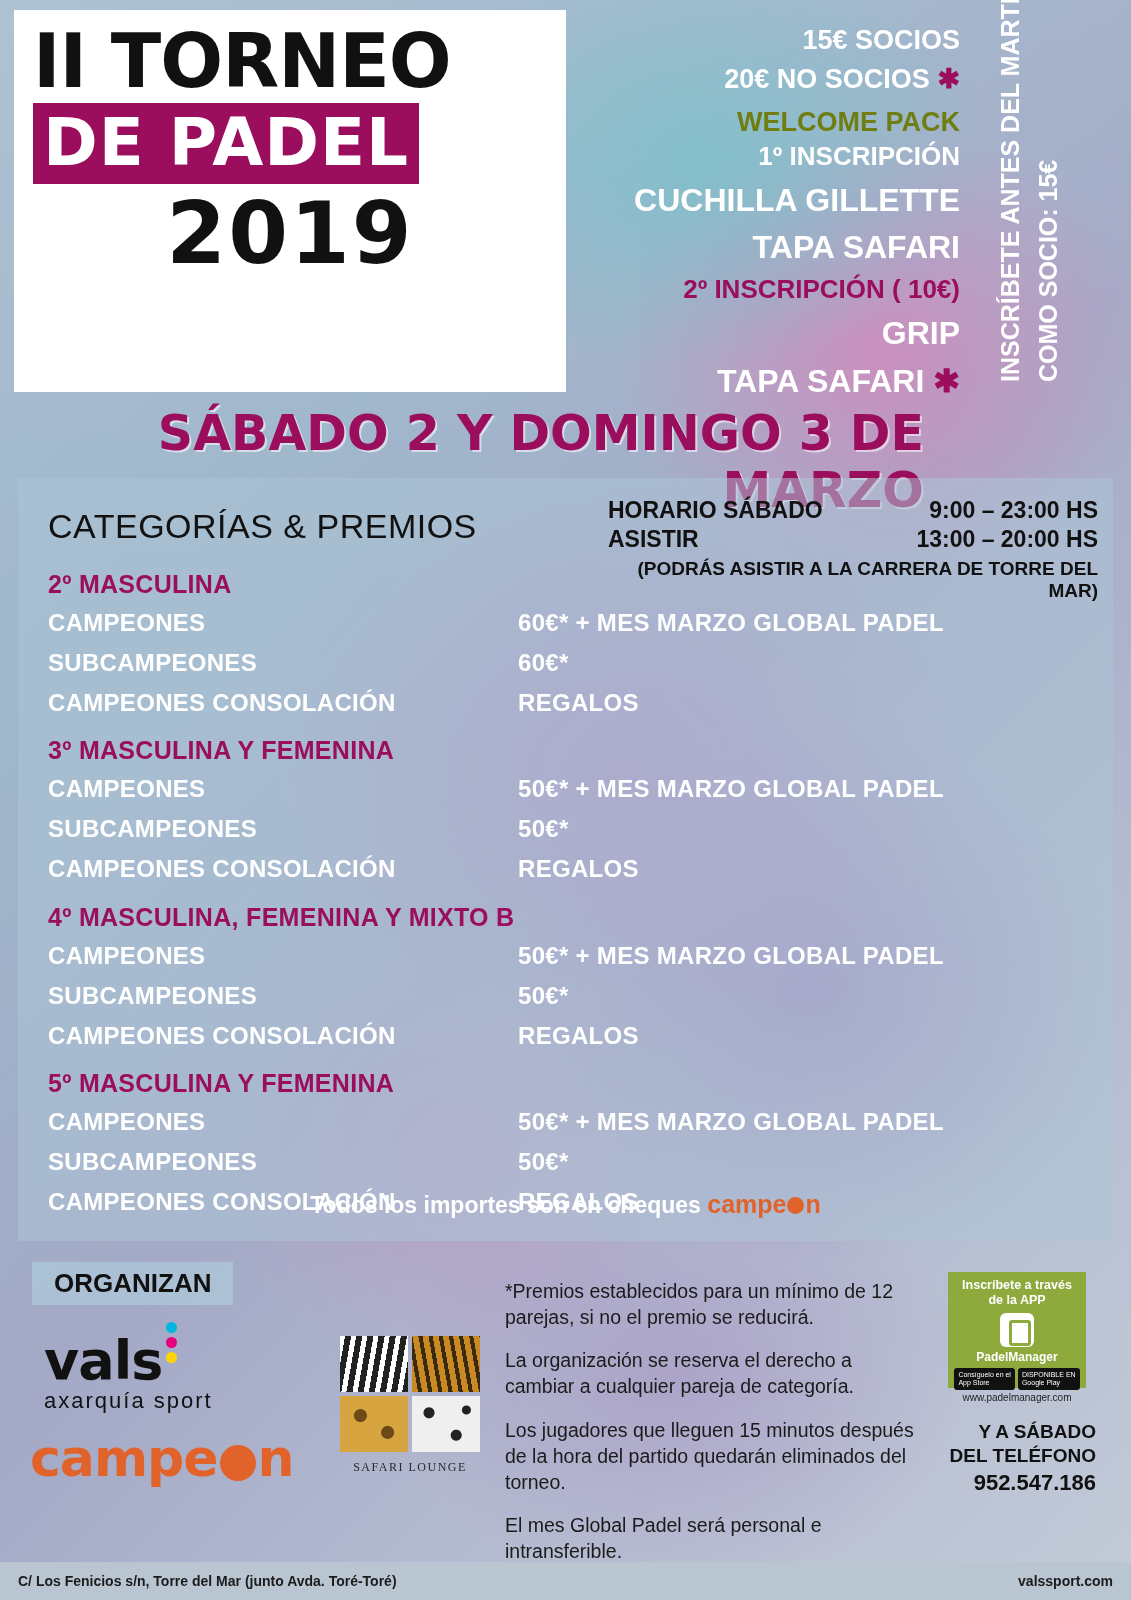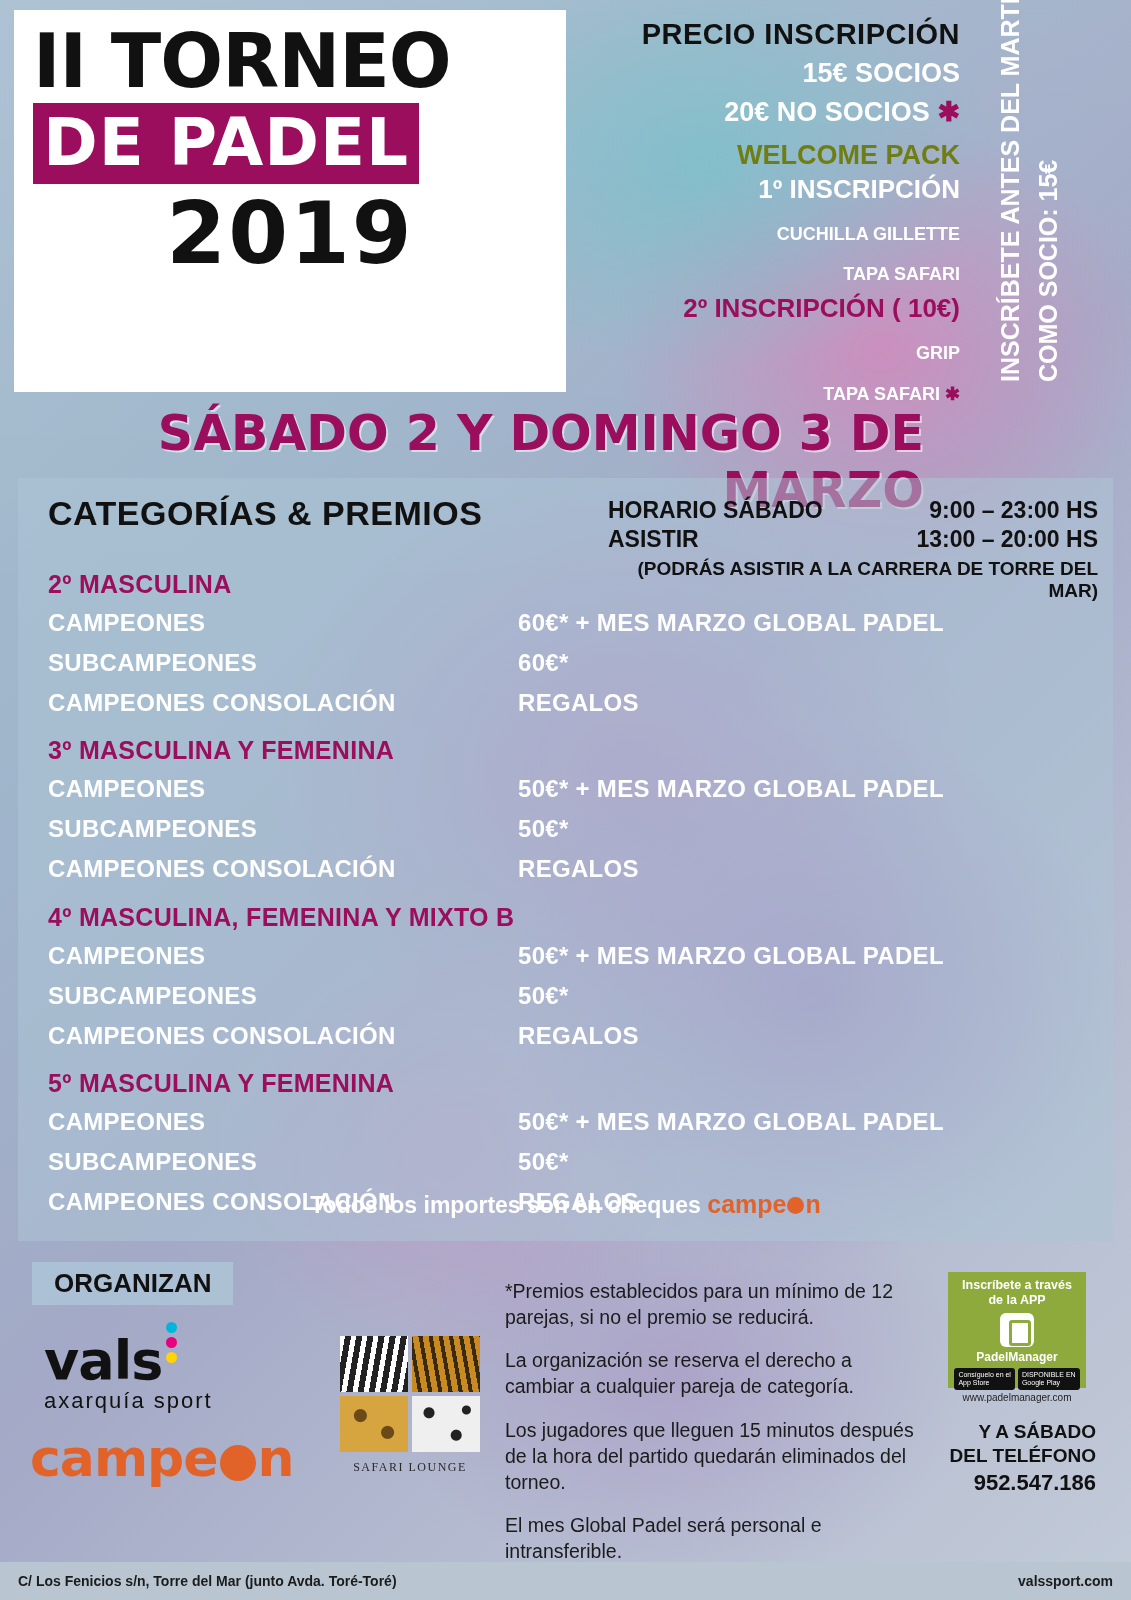--- a/index.html
+++ b/index.html
@@ -44,21 +44,21 @@
     text-align: center; margin-top: 6px; letter-spacing: 2px;
     font-family: "DejaVu Sans", sans-serif;
   }
 
   
   .price-panel { position: absolute; left: 600px; top: 18px; width: 360px; text-align: right; }
   .price-title { font-size: 29px; font-weight: 800; color: #111; letter-spacing: .5px; }
   .price-l { font-size: 27px; font-weight: 800; color: #fff; margin-top: 7px; }
   .welcome { font-size: 27px; font-weight: 800; color: #6f7d13; margin-top: 12px; }
   .w-sub { font-size: 26px; font-weight: 800; color: #fff; margin-top: 3px; }
-  .w-item { font-size: 18px; font-weight: 800; color: #fff; margin-top: 19px; }
+  .w-item { font-size: 32px; font-weight: 800; color: #fff; margin-top: 10px; }
   .w-second { font-size: 26px; font-weight: 800; color: #9b0e5e; margin-top: 8px; }
   .star { color: #9b0e5e; }
 
   
   .vert-wrap { position: absolute; left: 962px; top: 14px; width: 150px; height: 380px; }
   .vert {
     position: absolute; transform-origin: 0 0; transform: rotate(-90deg);
     white-space: nowrap; font-weight: 800; font-size: 25px; color: #fff;
   }
   .vert.v1 { left: 34px; top: 368px; }
@@ -71,21 +71,21 @@
     font-family: "DejaVu Sans", sans-serif;
     text-shadow: 2px 2px 0 rgba(255,255,255,0.55);
   }
 
   
   .main-panel {
     position: absolute; left: 18px; top: 478px; width: 1095px; height: 763px;
     background: rgba(173,196,214,0.55);
   }
   .cat-title {
-    position: absolute; left: 30px; top: 16px; font-size: 34px; font-weight: 700; color: #111;
+    position: absolute; left: 30px; top: 29px; font-size: 34px; font-weight: 400; color: #111;
     letter-spacing: .5px;
   }
   .sched { position: absolute; left: 590px; top: 18px; width: 490px; color: #111; }
   .sched-row { display: flex; justify-content: space-between; font-size: 23px; font-weight: 800; line-height: 1.25; }
   .sched-note { font-size: 19px; font-weight: 800; text-align: right; margin-top: 4px; }
 
   .cats { position: absolute; left: 30px; top: 78px; width: 1040px; }
   .cat-head { font-size: 25px; font-weight: 800; color: #9b0e5e; margin-top: 14px; margin-bottom: 4px; letter-spacing: .3px; }
   .prz-row { display: flex; font-size: 24px; font-weight: 700; color: #fff; line-height: 1.66; letter-spacing: .3px; }
   .prz-label { width: 470px; }
@@ -152,21 +152,20 @@
 <div class="poster">
   <div class="veil"></div>
 
   <div class="title-box">
     <div class="t-line1">II TORNEO</div>
     <div class="t-line2">DE PADEL</div>
     <div class="t-line3">2019</div>
   </div>
 
   <div class="price-panel">
-    <div class="price-title">PRECIO INSCRIPCIÓN</div>
     <div class="price-l">15€ SOCIOS</div>
     <div class="price-l">
       <span>20€ NO SOCIOS</span><span class="star"> ✱</span>
     </div>
     <div class="welcome">WELCOME PACK</div>
     <div class="w-sub">1º INSCRIPCIÓN</div>
     <div class="w-item">CUCHILLA GILLETTE</div>
     <div class="w-item">TAPA SAFARI</div>
     <div class="w-second">2º INSCRIPCIÓN ( 10€)</div>
     <div class="w-item">GRIP</div>

